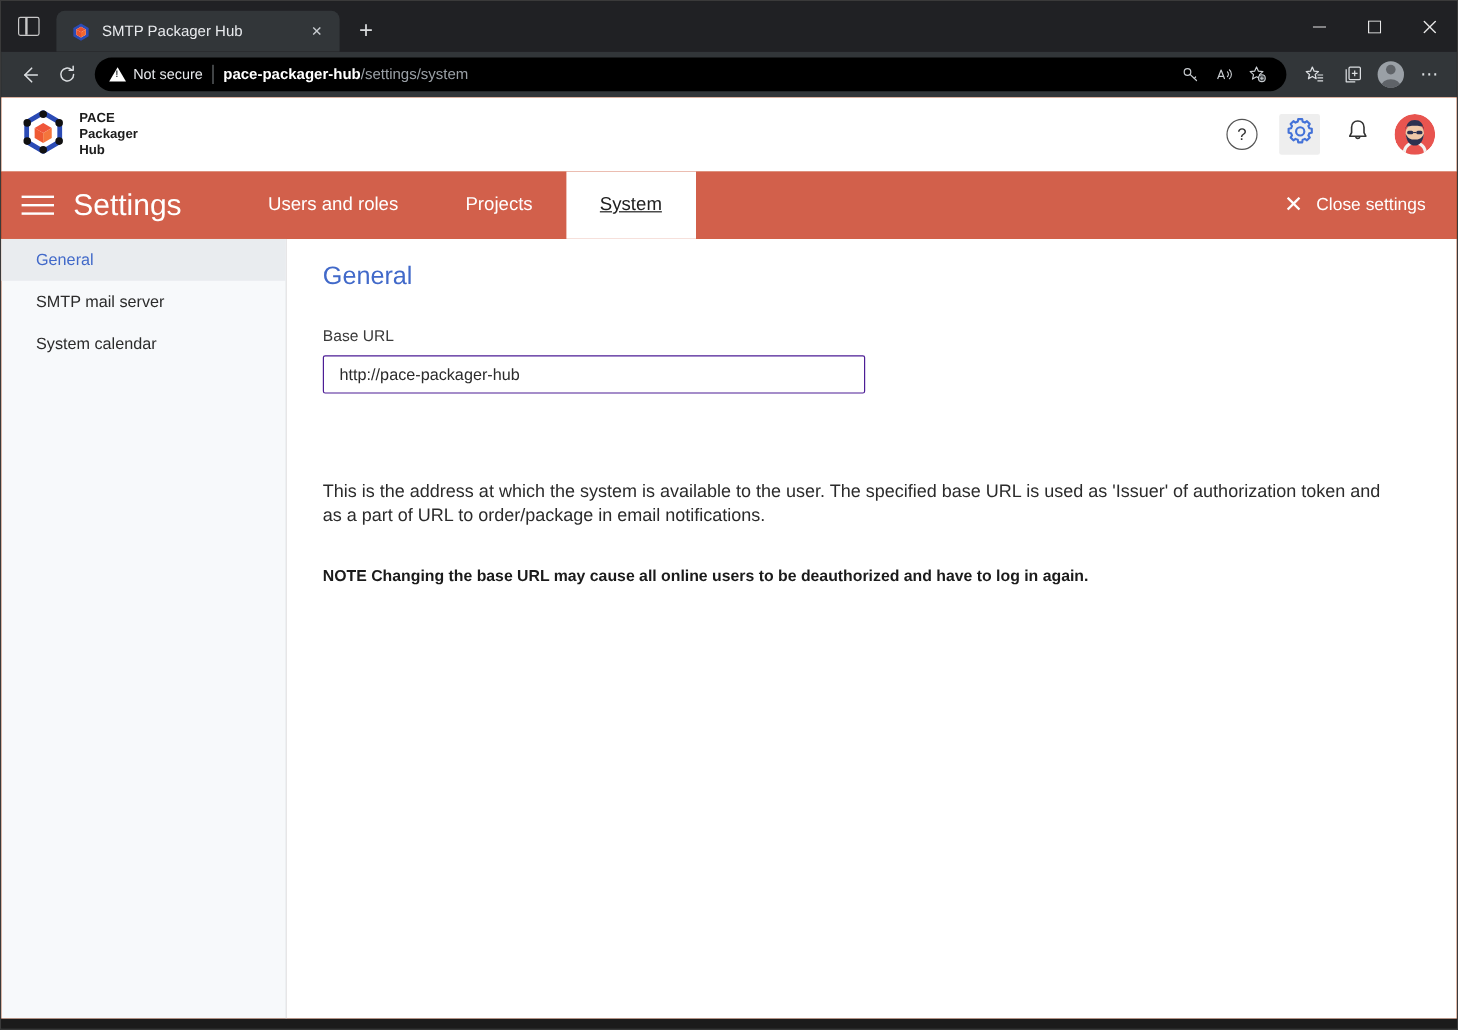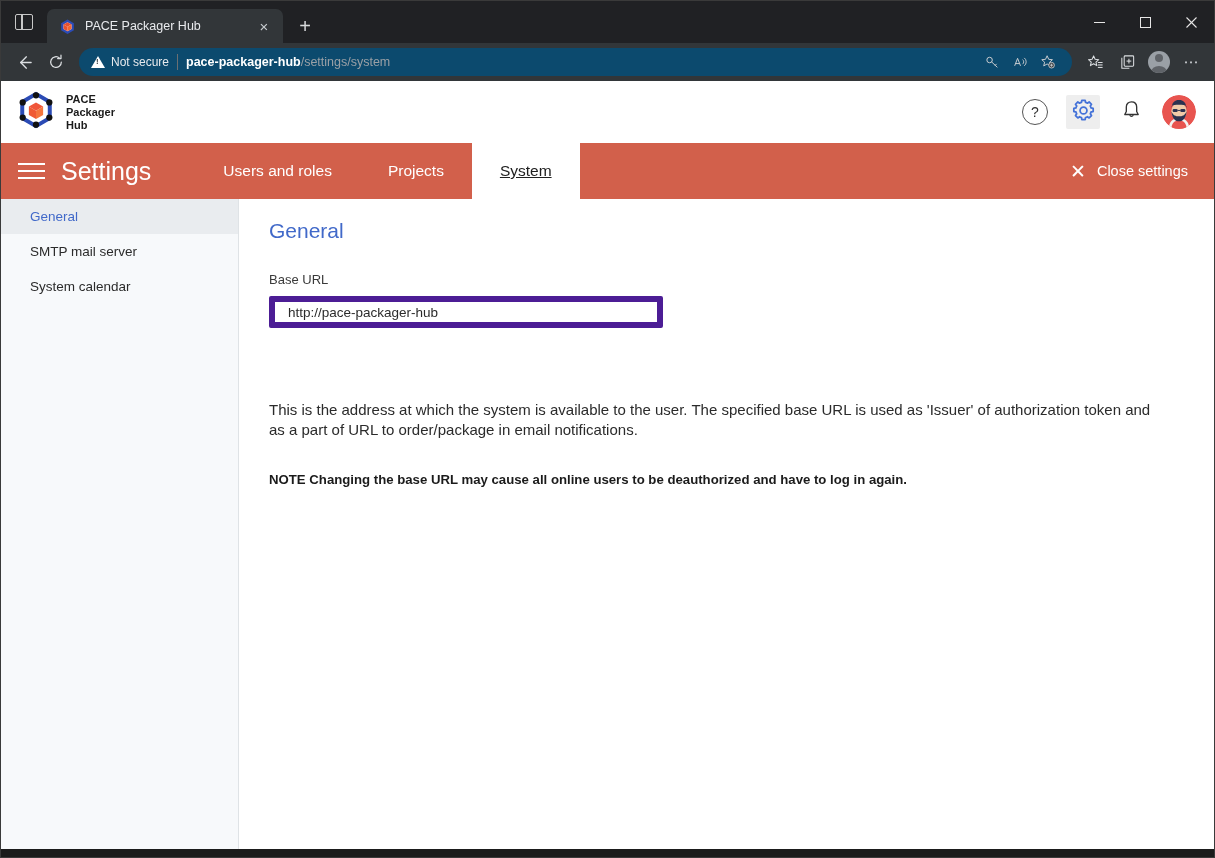--- a/index.html
+++ b/index.html
@@ -98,21 +98,21 @@
   .tb-icon {
     width: 30px; height: 30px;
     display: flex; align-items: center; justify-content: center;
     color: #dcdfe2; font-size: 15px;
     border-radius: 4px;
     flex: none;
   }
   .omnibox {
     flex: 1;
     height: 28px;
-    background: #0c4a6e;
+    background: #000000;
     border-radius: 14px;
     display: flex; align-items: center;
     padding: 0 12px;
     margin: 0 6px;
     gap: 8px;
     min-width: 0;
   }
   .notsecure {
     display: flex; align-items: center; gap: 6px;
     color: #e8eaed; font-size: 12px;
@@ -269,22 +269,22 @@
     font-size: 21px;
     font-weight: normal;
     margin: 0 0 29px 0;
   }
   .field-label {
     font-size: 13px;
     color: #3a3a3a;
     margin-bottom: 9px;
   }
   .text-input {
-    width: 394px; height: 32px;
-    border: 6px solid #4c1d95;
+    width: 452px; height: 32px;
+    border: 1px solid #4c1d95;
     border-radius: 2px;
     padding: 0 13px;
     font-size: 13.5px;
     color: #2b2b2b;
     font-family: "Liberation Sans", sans-serif;
     background: #ffffff;
     outline: none;
   }
   .desc {
     margin-top: 72px;
@@ -319,21 +319,21 @@
     <div class="tab">
       <span class="favicon">
         <svg width="17" height="17" viewBox="0 0 32 32">
           <polygon points="16,3 28,10 28,23 16,30 4,23 4,10" fill="#2b4bb5"></polygon>
           <polygon points="16,8 23.5,12.3 23.5,20.8 16,25.1 8.5,20.8 8.5,12.3" fill="#ffffff"></polygon>
           <path d="M16 8 L23.5 12.3 L16 16.6 L8.5 12.3 Z" fill="#e8512f"></path>
           <path d="M16 16.6 L23.5 12.3 L23.5 20.8 L16 25.1 Z" fill="#f4672f"></path>
           <path d="M16 16.6 L8.5 12.3 L8.5 20.8 L16 25.1 Z" fill="#e8512f"></path>
         </svg>
       </span>
-      <span class="tab-title">PACE Packager Hub</span>
+      <span class="tab-title">SMTP Packager Hub</span>
       <span class="tab-close">×</span>
     </div>
 
     <div class="newtab">+</div>
 
     <div class="winbtns">
       <div class="winbtn">
         <svg width="11" height="11" viewBox="0 0 11 11">
             <line x1="0" y1="5.5" x2="11" y2="5.5" stroke="#e6e6e6" stroke-width="1"></line>
           </svg>

